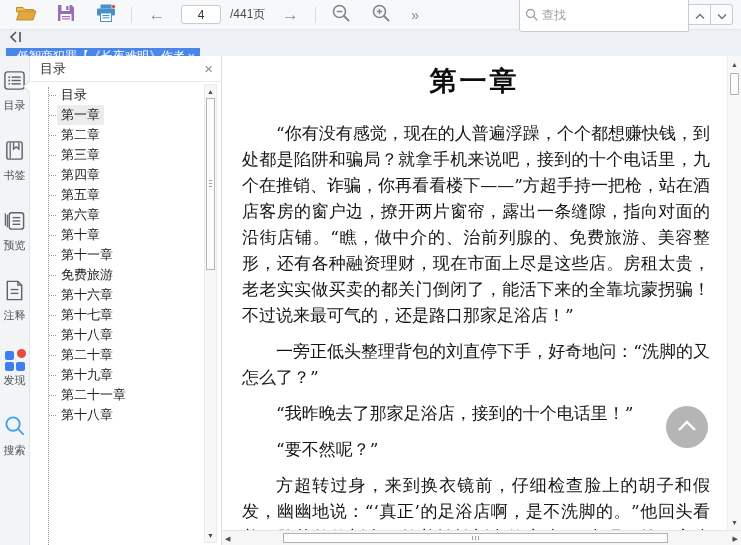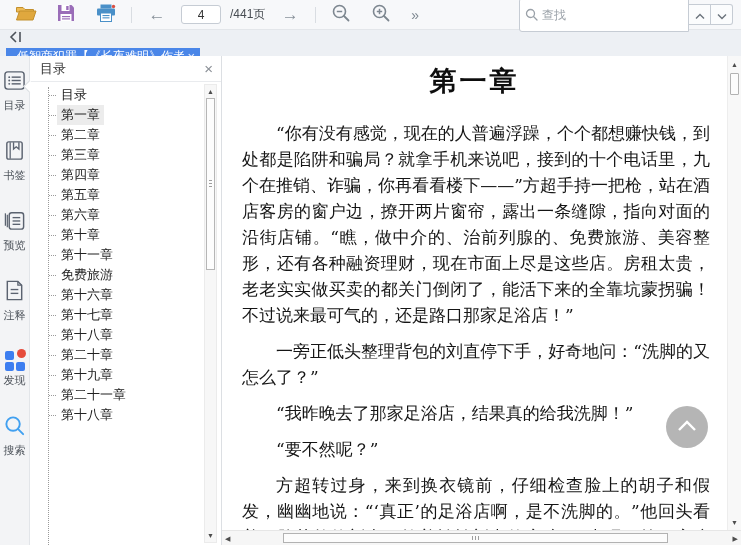--- a/index.html
+++ b/index.html
@@ -378,21 +378,21 @@
 
   <div class="content">
     <div class="page-inner">
       <div class="doc-title">第一章</div>
       <div class="doc-body">
 
           <p>“你有没有感觉，现在的人普遍浮躁，个个都想赚快钱，到处都是陷阱和骗局？就拿手机来说吧，接到的十个电话里，九个在推销、诈骗，你再看看楼下——”方超手持一把枪，站在酒店客房的窗户边，撩开两片窗帘，露出一条缝隙，指向对面的沿街店铺。“瞧，做中介的、治前列腺的、免费旅游、美容整形，还有各种融资理财，现在市面上尽是这些店。房租太贵，老老实实做买卖的都关门倒闭了，能活下来的全靠坑蒙拐骗！不过说来最可气的，还是路口那家足浴店！”</p>
 
           <p>一旁正低头整理背包的刘直停下手，好奇地问：“洗脚的又怎么了？”</p>
 
-          <p>“我昨晚去了那家足浴店，结果真的给我洗脚！”</p>
+          <p>“我昨晚去了那家足浴店，接到的十个电话里！”</p>
 
           <p>“要不然呢？”</p>
 
           <p>方超转过身，来到换衣镜前，仔细检查脸上的胡子和假发，幽幽地说：“‘真正’的足浴店啊，是不洗脚的。”他回头看着一脸茫然的刘直，笑着拍拍刘直的肩膀。“走吧，等干完这票，我带你洗一回‘真正’的足浴！”</p>
 
         </div>
     </div>
 
     <div class="float-btn">
       <span>

